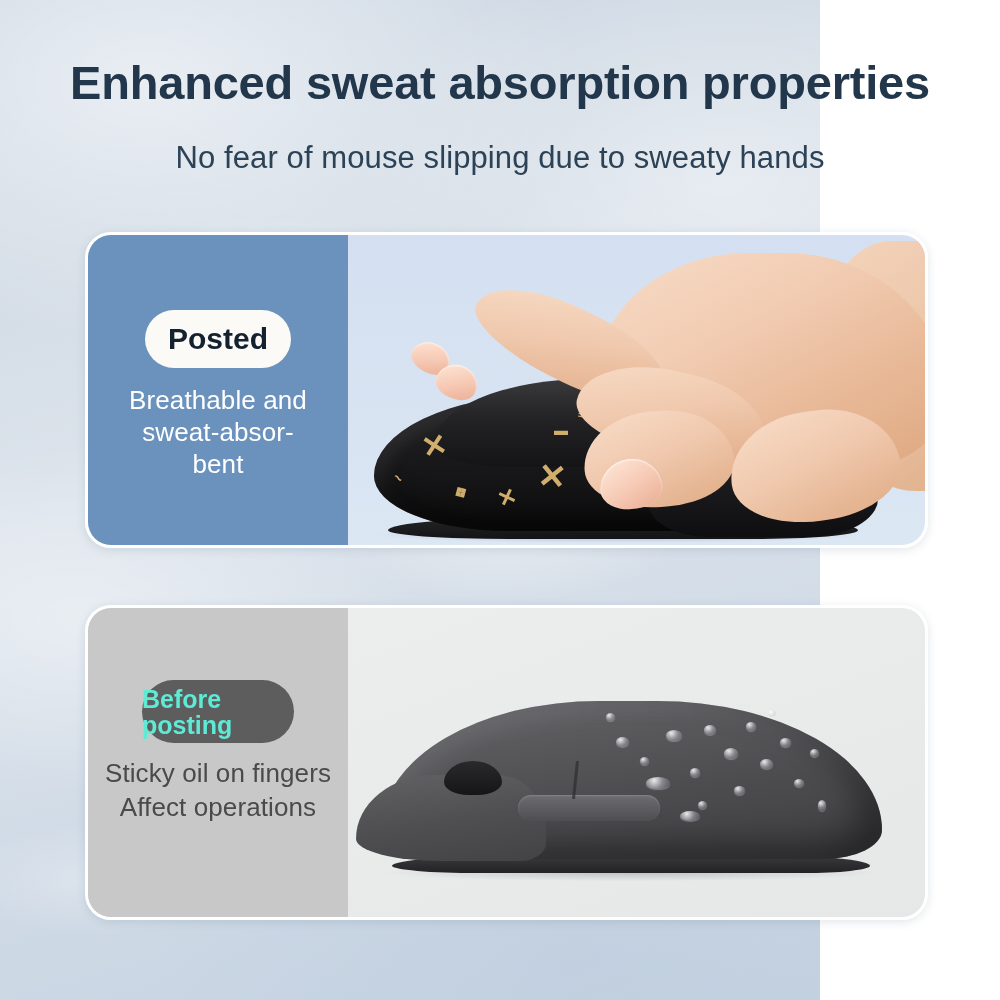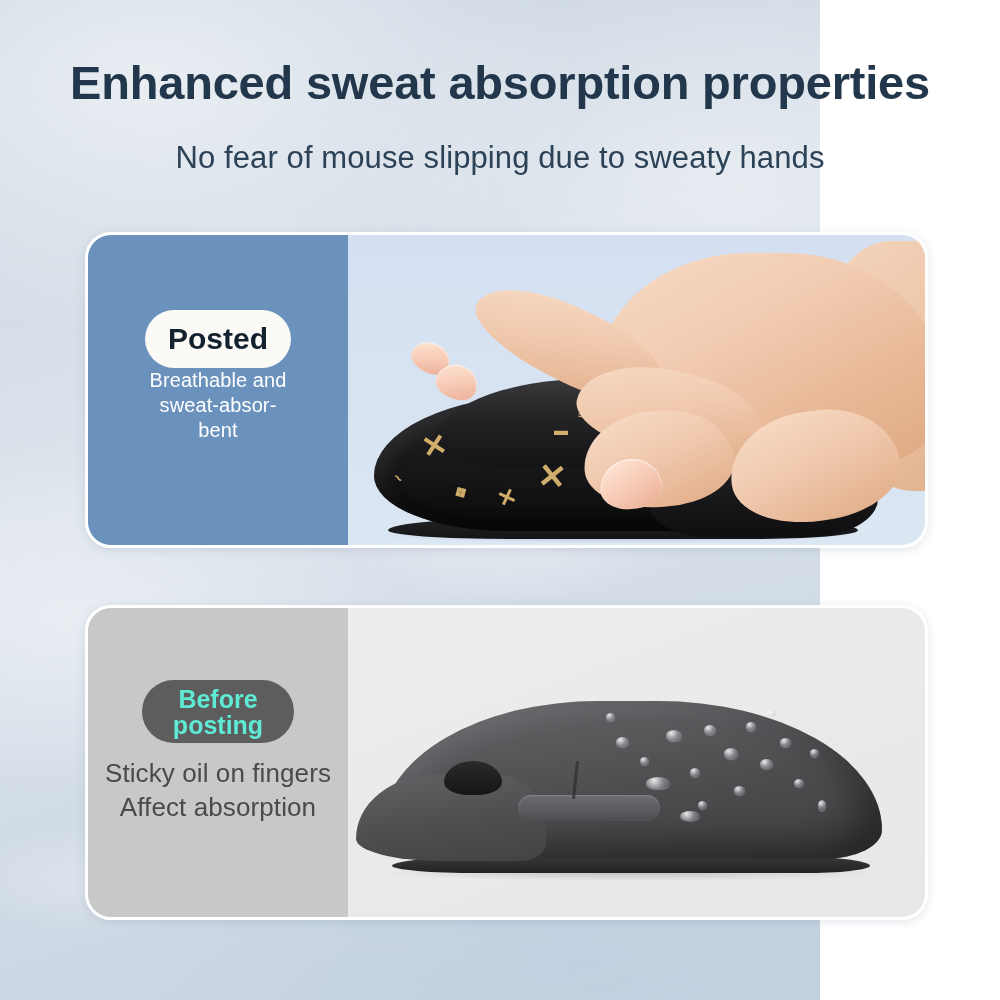--- a/index.html
+++ b/index.html
@@ -63,39 +63,40 @@
     position:relative;
     width:260px; flex:0 0 260px;
     display:flex; flex-direction:column;
     align-items:center; justify-content:flex-start;
   }
   #panel-posted { background:#6b92bd; }
   #panel-before { background:#c8c8c8; }
 
   .pill {
     display:flex; align-items:center; justify-content:center;
-    text-align:center; line-height:1.04;
+    line-height:1.04;
     border-radius:999px;
   }
   #pill-posted {
     margin-top:75px;
     width:146px; height:58px;
     background:#fbfaf6; color:#14212e;
     font-size:30px; font-weight:bold;
   }
   #pill-before {
     margin-top:72px;
     width:152px; height:63px;
     background:#5d5d5d; color:#5eead4;
     font-size:25px; font-weight:bold;
   }
 
   .panel-text { text-align:center; white-space:pre-line; }
   #text-posted {
-    font-size:20px; line-height:1.24;
+    margin-top:16px;
+    font-size:26px; line-height:1.24;
     color:#ffffff; letter-spacing:.1px;
   }
   #text-before {
     margin-top:14px;
     font-size:26px; line-height:1.30;
     color:#4a4a4a; letter-spacing:.1px;
   }
 
   
   .photo { position:relative; flex:1 1 auto; overflow:hidden; }
@@ -243,21 +244,21 @@
       <div class="nail" style="left:252px; top:224px; width:62px; height:50px; transform:rotate(-6deg);"></div>
     </div>
   </div>
 
   <div class="card" id="card-before">
 
     <div class="panel" id="panel-before">
       <div class="pill" id="pill-before">Before
 posting</div>
       <div class="panel-text" id="text-before">Sticky oil on fingers
-Affect absorption</div>
+Affect operations</div>
     </div>
 
     <div class="photo" id="photo-before">
       <div class="mouse2-shadow"></div>
       <div class="mouse2-sole"></div>
       <div class="mouse2-shell"></div>
       <div class="mouse2-front"></div>
       <div class="mouse2-wheel"></div>
       <div class="mouse2-btn"></div>
       <div class="mouse2-split"></div>

